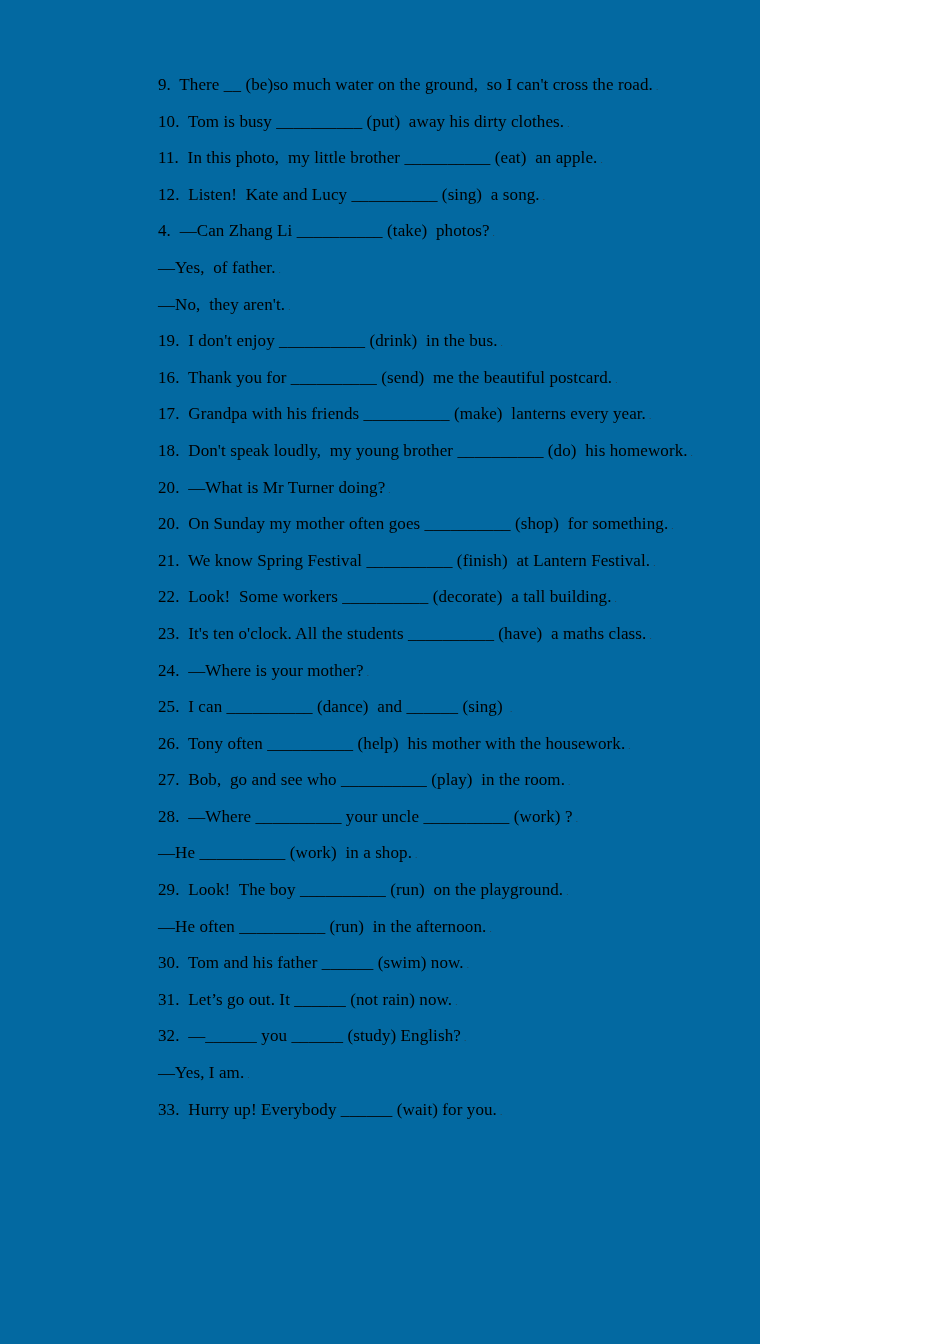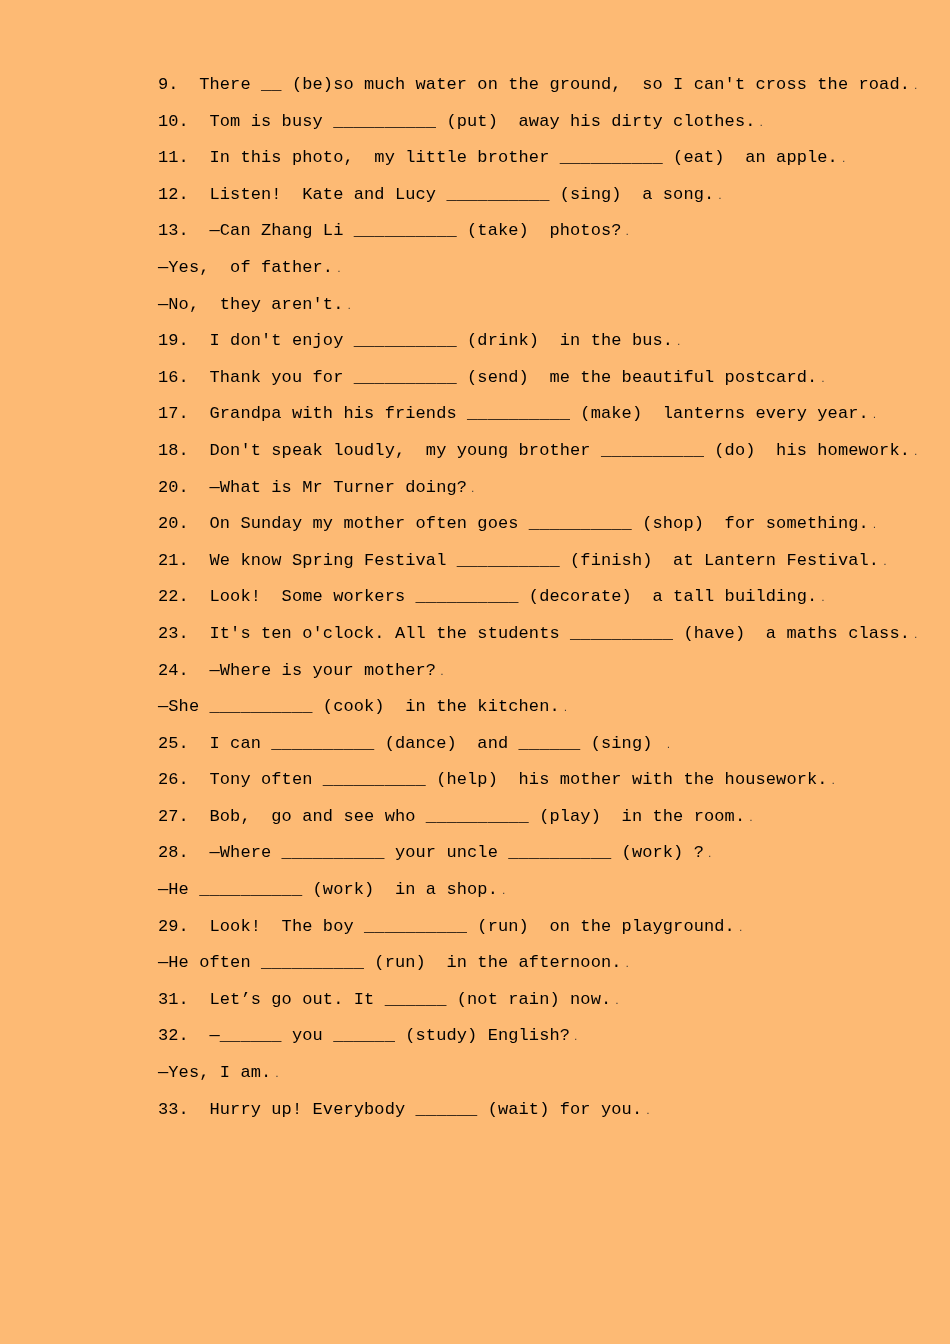--- a/index.html
+++ b/index.html
@@ -2,25 +2,25 @@
 <html><head>
 <meta charset="utf-8">
 <style>
   html, body {
     margin: 0;
     padding: 0;
     background: #ffffff;
   }
   .page {
     position: relative;
-    width: 950px;
+    width: 760px;
     height: 1344px;
-    background: #fdba74;
+    background: #0369a1;
     overflow: hidden;
-    font-family: Liberation Mono, monospace;
+    font-family: Liberation Serif, serif;
     color: #000000;
   }
   .content {
     position: absolute;
     top: 68px;
     left: 158px;
     right: 60px;
   }
   .line {
     margin: 0;
@@ -40,39 +40,39 @@
 </head>
 <body>
 
 <div class="page">
   <div class="content">
 
   <p class="line">9.  There __ (be)so much water on the ground,  so I can't cross the road.</p>
       <p class="line">10.  Tom is busy __________ (put)  away his dirty clothes.</p>
       <p class="line">11.  In this photo,  my little brother __________ (eat)  an apple.</p>
       <p class="line">12.  Listen!  Kate and Lucy __________ (sing)  a song.</p>
-      <p class="line">13.  —Can Zhang Li __________ (take)  photos?</p>
+      <p class="line">4.  —Can Zhang Li __________ (take)  photos?</p>
       <p class="line">—Yes,  of father.</p>
       <p class="line">—No,  they aren't.</p>
       <p class="line">19.  I don't enjoy __________ (drink)  in the bus.</p>
       <p class="line">16.  Thank you for __________ (send)  me the beautiful postcard.</p>
       <p class="line">17.  Grandpa with his friends __________ (make)  lanterns every year.</p>
       <p class="line">18.  Don't speak loudly,  my young brother __________ (do)  his homework.</p>
       <p class="line">20.  —What is Mr Turner doing?</p>
       <p class="line">20.  On Sunday my mother often goes __________ (shop)  for something.</p>
       <p class="line">21.  We know Spring Festival __________ (finish)  at Lantern Festival.</p>
       <p class="line">22.  Look!  Some workers __________ (decorate)  a tall building.</p>
       <p class="line">23.  It's ten o'clock. All the students __________ (have)  a maths class.</p>
       <p class="line">24.  —Where is your mother?</p>
-      <p class="line">—She __________ (cook)  in the kitchen.</p>
       <p class="line">25.  I can __________ (dance)  and ______ (sing) </p>
       <p class="line">26.  Tony often __________ (help)  his mother with the housework.</p>
       <p class="line">27.  Bob,  go and see who __________ (play)  in the room.</p>
       <p class="line">28.  —Where __________ your uncle __________ (work) ?</p>
       <p class="line">—He __________ (work)  in a shop.</p>
       <p class="line">29.  Look!  The boy __________ (run)  on the playground.</p>
       <p class="line">—He often __________ (run)  in the afternoon.</p>
+      <p class="line">30.  Tom and his father ______ (swim) now.</p>
       <p class="line">31.  Let’s go out. It ______ (not rain) now.</p>
       <p class="line">32.  —______ you ______ (study) English?</p>
       <p class="line">—Yes, I am.</p>
       <p class="line">33.  Hurry up! Everybody ______ (wait) for you.</p>
     </div>
 </div>
 
 </body></html>

